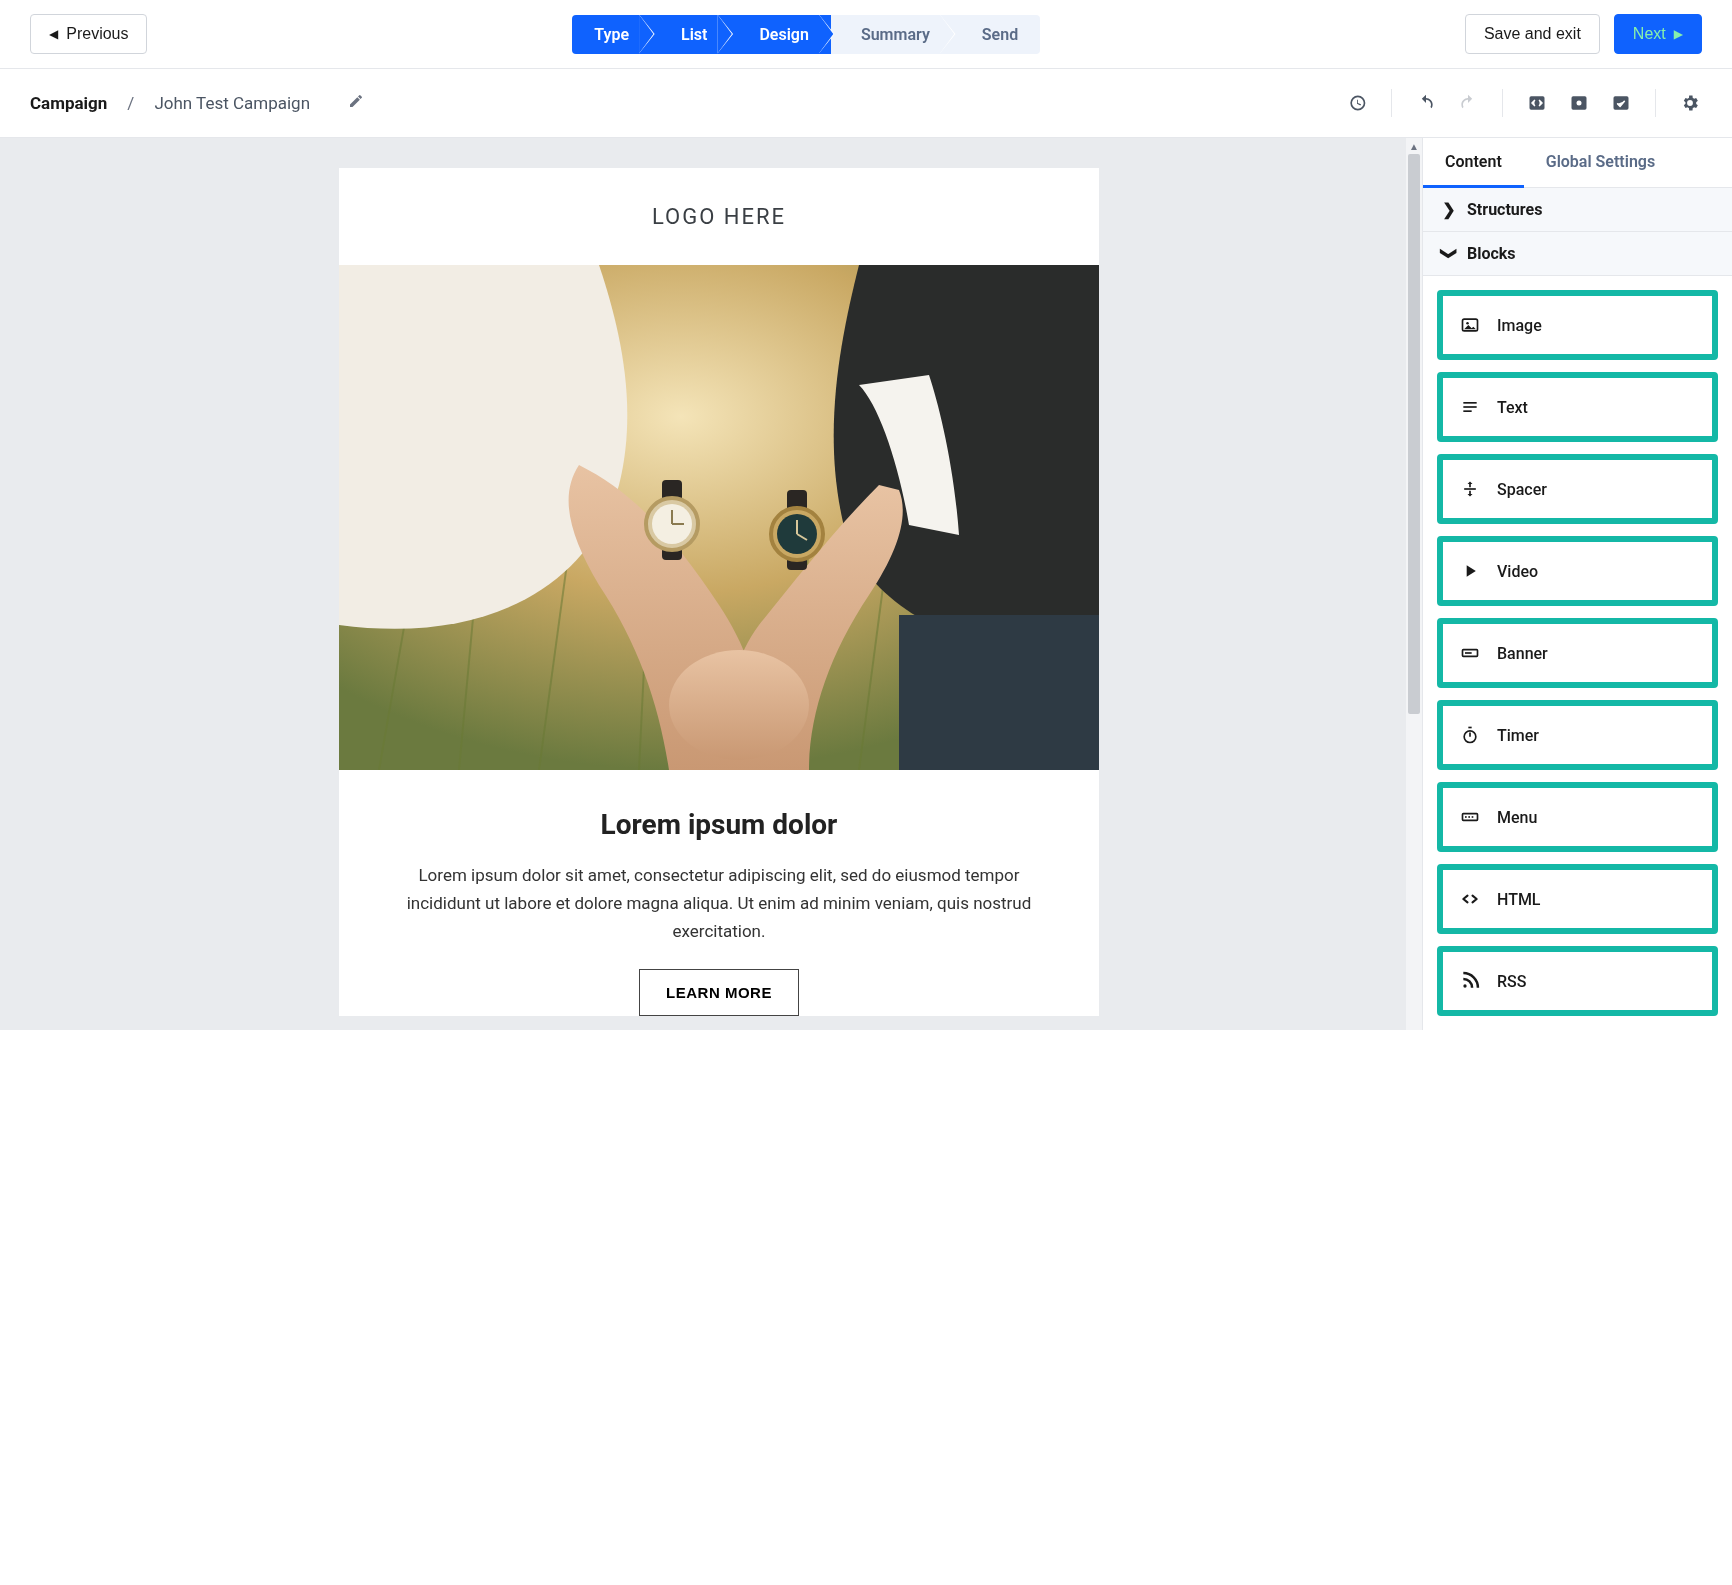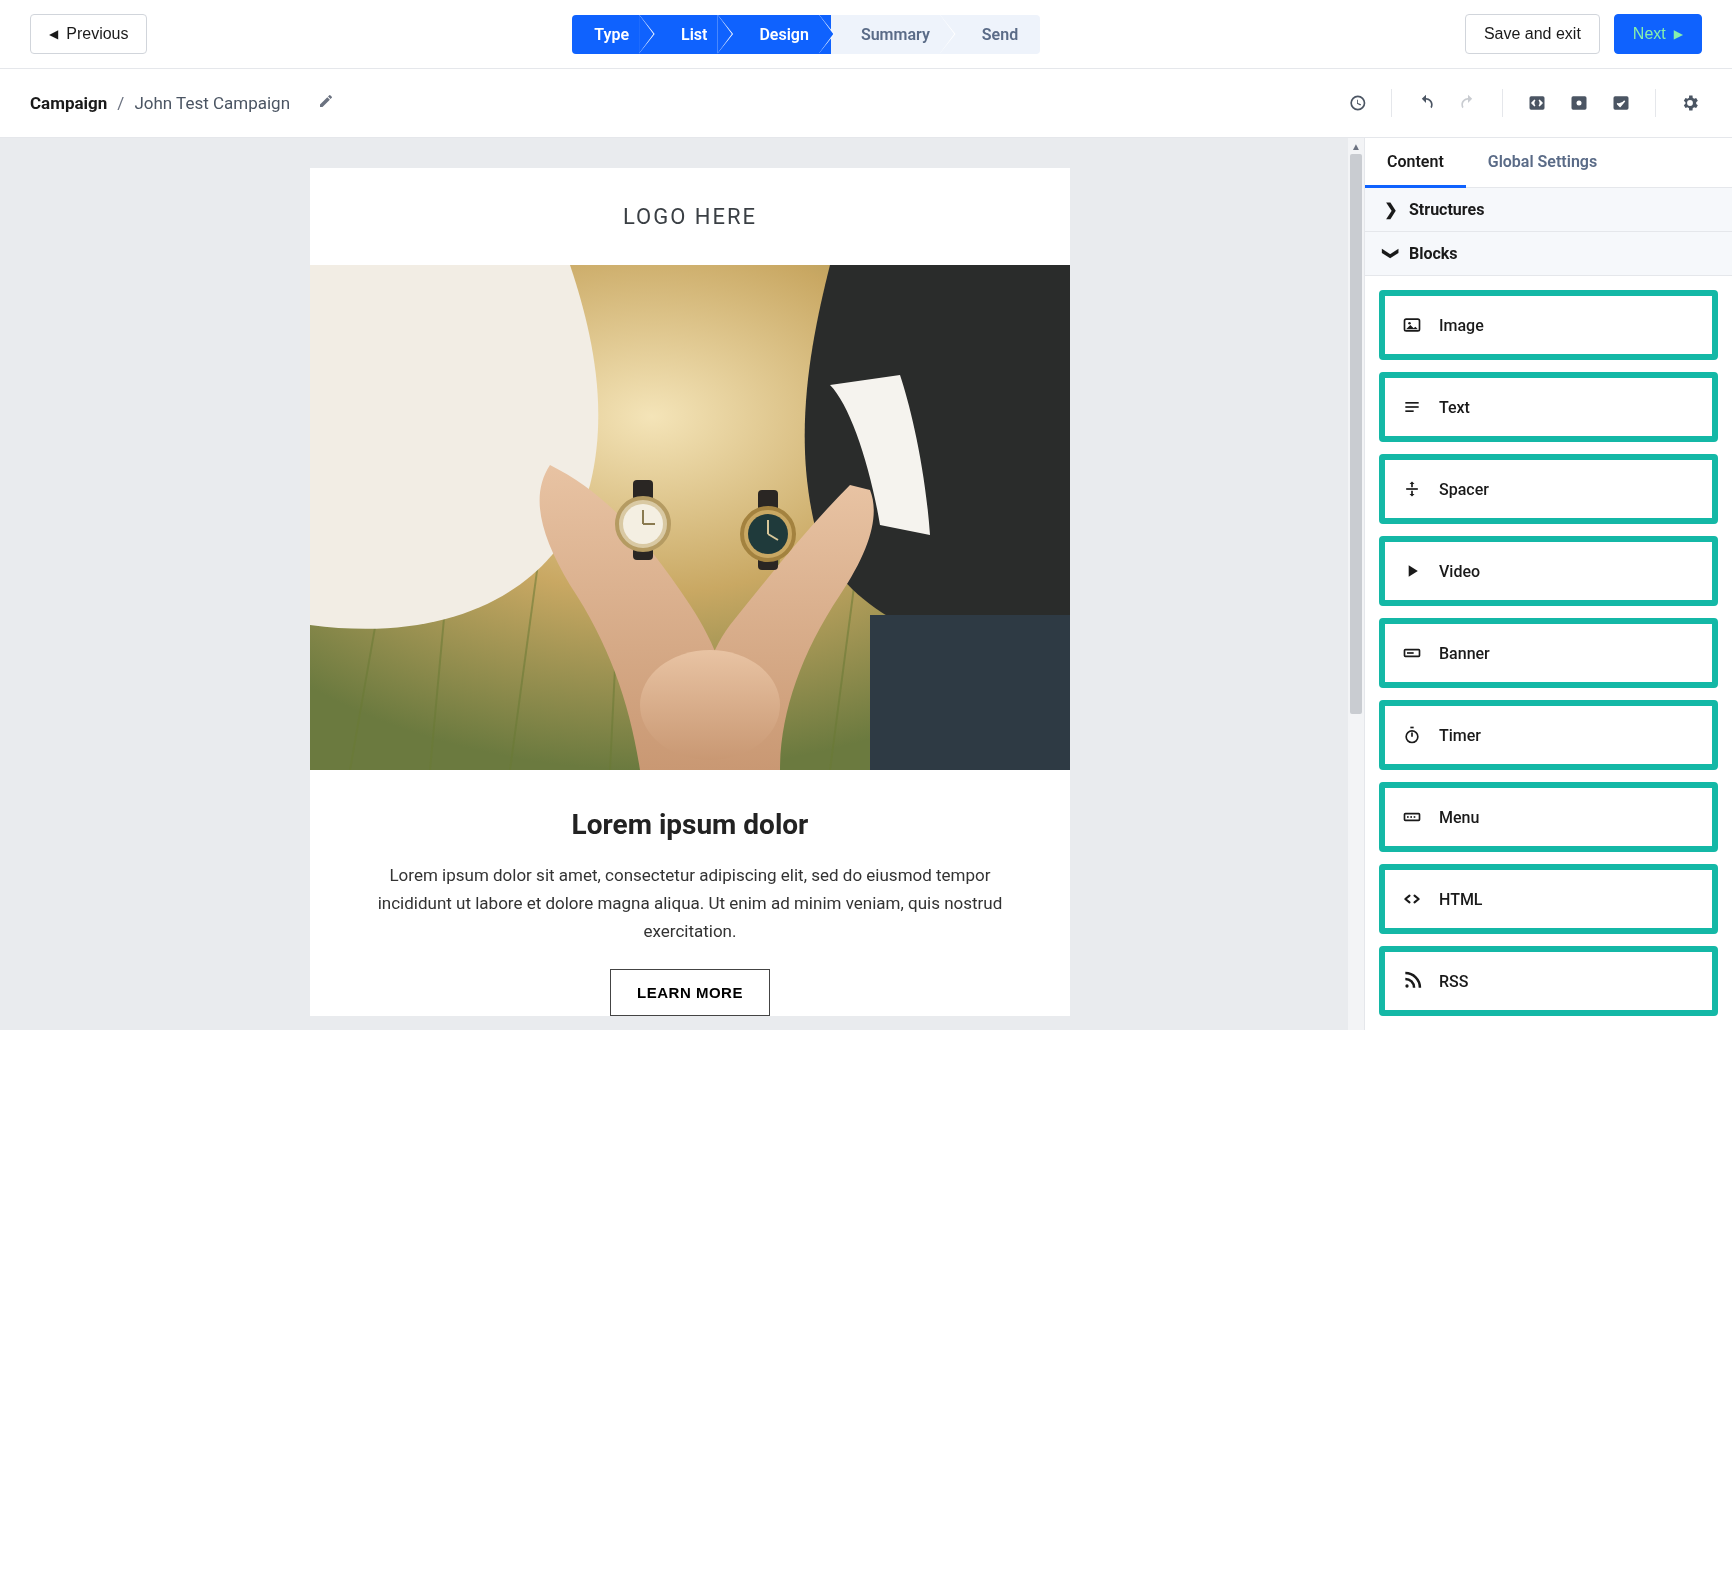--- a/index.html
+++ b/index.html
@@ -95,21 +95,21 @@
   .subbar {
     display: flex;
     align-items: center;
     justify-content: space-between;
     padding: 20px 30px;
     border-bottom: 1px solid #e5e7eb;
   }
   .breadcrumb {
     display: flex;
     align-items: center;
-    gap: 10px;
+    gap: 20px;
     font-size: 17px;
   }
   .breadcrumb .root { font-weight: 700; color: #1a1a1a; }
   .breadcrumb .sep { color: #6b7280; }
   .breadcrumb .leaf { color: #4b5563; }
   .breadcrumb .edit-icon {
     color: #6b7280;
     cursor: pointer;
     margin-left: 18px;
   }
@@ -218,21 +218,21 @@
     border: 1px solid #444;
     background: #fff;
     font-size: 15px;
     font-weight: 600;
     letter-spacing: 0.5px;
     cursor: pointer;
   }
 
   
   .panel {
-    width: 368px;
+    width: 310px;
     border-left: 1px solid #e5e7eb;
     background: #fff;
     display: flex;
     flex-direction: column;
   }
   .tabs {
     display: flex;
     border-bottom: 1px solid #e5e7eb;
   }
   .tab {

